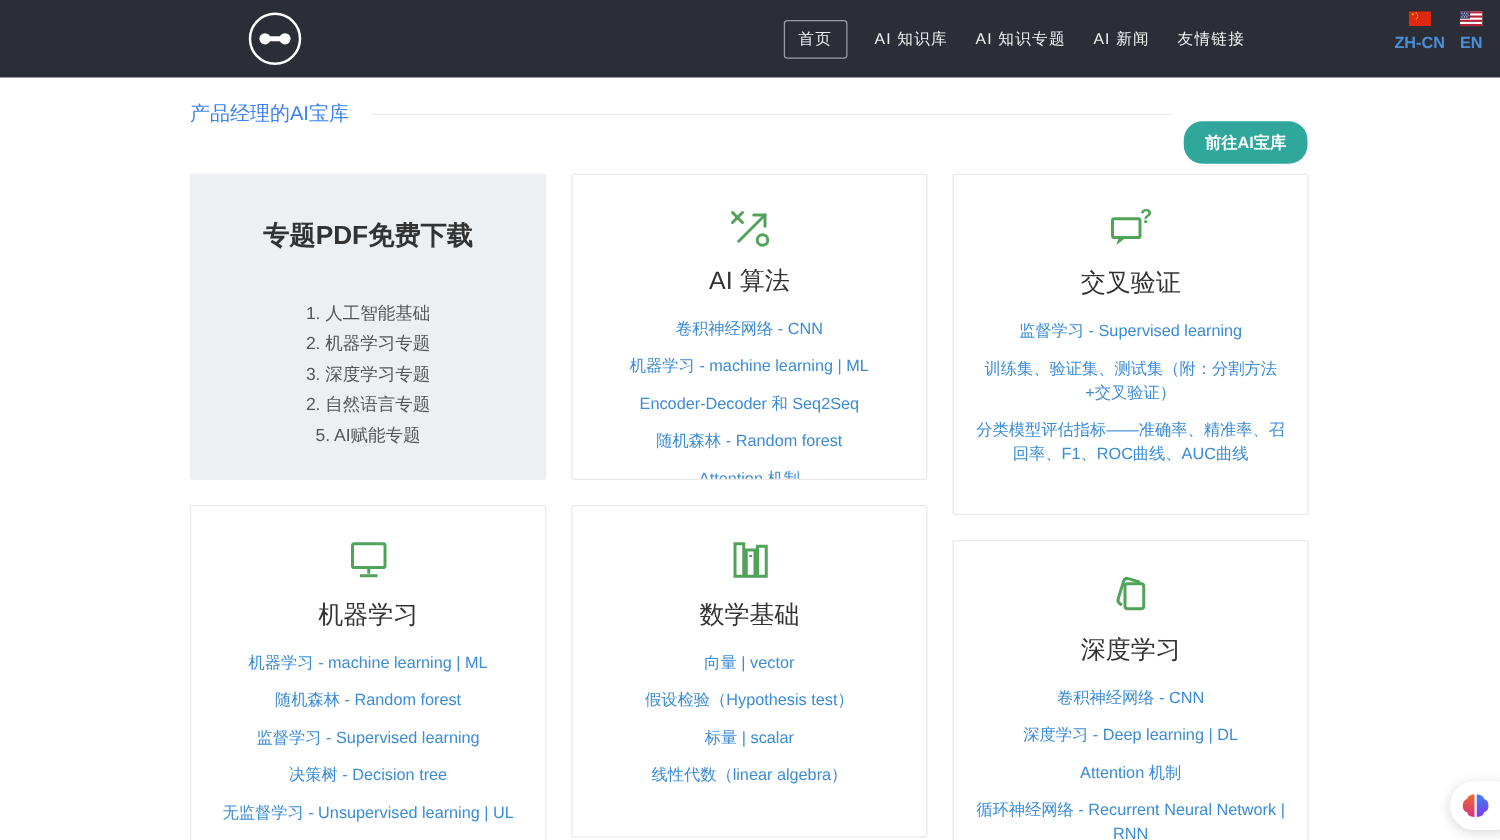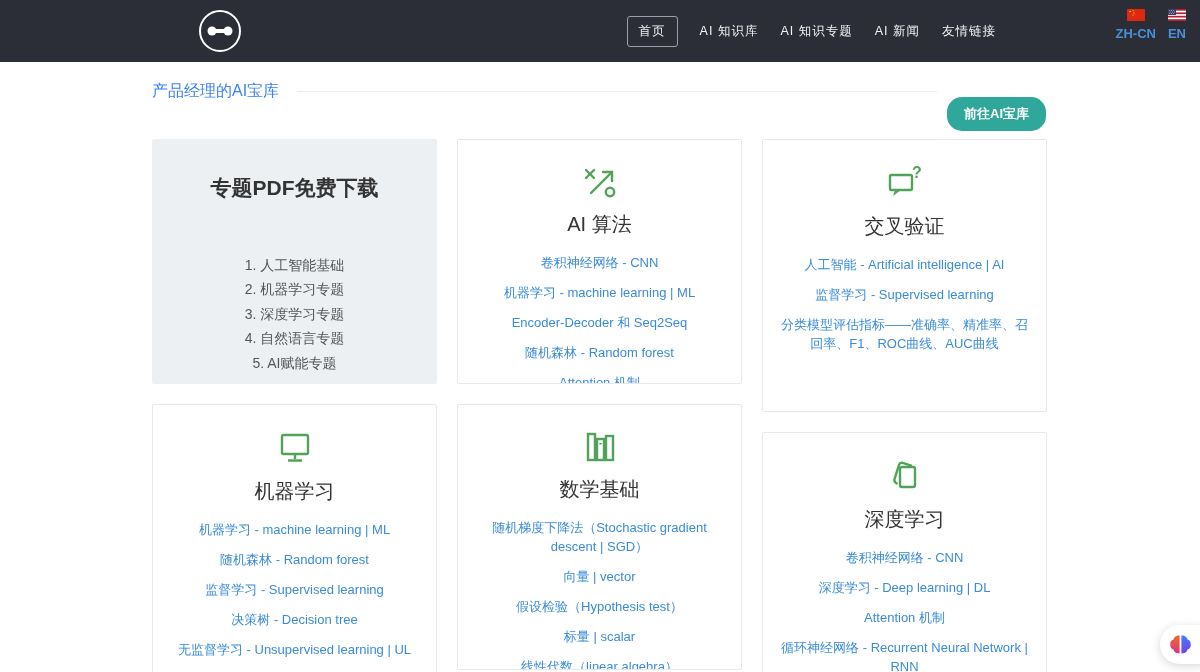--- a/index.html
+++ b/index.html
@@ -44,21 +44,21 @@
   .col{position:absolute;top:0;width:285px;display:flex;flex-direction:column;gap:20px;}
   .col1{left:152px}.col2{left:457px}.col3{left:762px}
   .card{
     background:#fff;border:1px solid var(--card-border);border-radius:2px;
     display:flex;flex-direction:column;align-items:center;text-align:center;
     padding:26px 18px 18px;overflow:hidden;
   }
   .card.grey{background:var(--grey-card);border-color:var(--grey-card);gap:31px;}
   .h245{height:245px}.h273{height:273px}.h244{height:308px}.h259{height:266px}.h292{height:292px}
   .grey-title{font-size:21px;font-weight:bold;color:#333;margin:8px 0 0;}
-  .pdf-list{list-style:none;margin:17px 0 0;padding:0;font-size:14px;color:#555;}
+  .pdf-list{list-style:none;margin:2px 0 0;padding:0;font-size:14px;color:#555;}
   .pdf-list li{margin:6.5px 0;}
   .download-button{
     margin-top:20px;background:var(--teal);color:#fff;border:none;border-radius:15px;
     padding:8px 21px;font-size:13px;font-weight:bold;cursor:pointer;font-family:Liberation Sans, sans-serif;
   }
   .card-icon{height:34px;display:flex;align-items:center;justify-content:center;}
   .card-title{font-size:20px;color:#333;font-weight:400;margin:13px 0 9px;}
   .card-link{display:block;color:var(--link);font-size:13px;line-height:19px;margin:5.5px 0;text-decoration:none;cursor:pointer;}
   
   .floating-widget{
@@ -134,21 +134,21 @@
 
 <main class="content">
 
   <div class="col col1">
     <section class="card grey h245">
       <h2 class="grey-title">专题PDF免费下载</h2>
       <ul class="pdf-list">
         <li>1. 人工智能基础</li>
         <li>2. 机器学习专题</li>
         <li>3. 深度学习专题</li>
-        <li>4. 自然语言专题</li>
+        <li>2. 自然语言专题</li>
         <li>5. AI赋能专题</li>
       </ul>
       <button class="download-button">免费下载</button>
     </section>
 
     <section class="card h244">
       <span class="card-icon">
         <svg width="36" height="32" viewBox="0 0 36 32" fill="none" stroke="#52a35a" stroke-width="2.4">
           <rect x="5" y="3" width="26" height="19" rx="1.5"></rect>
           <line x1="18" y1="22" x2="18" y2="27"></line>
@@ -186,40 +186,39 @@
     <section class="card h259">
       <span class="card-icon">
         <svg width="36" height="32" viewBox="0 0 36 32" fill="none" stroke="#52a35a" stroke-width="2.4">
           <rect x="6" y="3" width="7" height="26"></rect>
           <rect x="15" y="8" width="7" height="21"></rect>
           <rect x="24" y="5" width="7" height="24"></rect>
           <line x1="18.5" y1="12" x2="18.5" y2="13.5"></line>
         </svg>
       </span>
       <h2 class="card-title">数学基础</h2>
-      <a class="card-link">随机梯度下降法（Stochastic gradient descent | SGD）</a>
       <a class="card-link">向量 | vector</a>
       <a class="card-link">假设检验（Hypothesis test）</a>
       <a class="card-link">标量 | scalar</a>
       <a class="card-link">线性代数（linear algebra）</a>
     </section>
   </div>
 
   <div class="col col3">
     <section class="card h273">
       <span class="card-icon">
         <svg width="36" height="34" viewBox="0 0 36 34" fill="none" stroke="#52a35a" stroke-width="2.4" stroke-linejoin="round">
           <rect x="3" y="9" width="22" height="15" rx="1.5"></rect>
           <polygon points="8,24 6,30 14,24" fill="#52a35a" stroke="none"></polygon>
           <text x="25" y="12" font-size="16" font-weight="bold" fill="#52a35a" stroke="none" font-family="'Liberation Sans',sans-serif">?</text>
         </svg>
       </span>
       <h2 class="card-title">交叉验证</h2>
-      <a class="card-link">人工智能 - Artificial intelligence | AI</a>
       <a class="card-link">监督学习 - Supervised learning</a>
+      <a class="card-link">训练集、验证集、测试集（附：分割方法+交叉验证）</a>
       <a class="card-link">分类模型评估指标——准确率、精准率、召回率、F1、ROC曲线、AUC曲线</a>
 
     </section>
 
     <section class="card h292">
       <span class="card-icon">
         <svg width="36" height="34" viewBox="0 0 36 34" fill="none" stroke="#52a35a" stroke-width="2.4" stroke-linejoin="round">
           <rect x="13" y="8" width="15" height="20" rx="2"></rect>
           <path d="M10.5,25 L9,24 C7.5,22.8 7,21.5 7.6,19.8 L12,5.8 C12.6,4.2 14,3.3 15.7,3.9 L25,6.8"></path>
         </svg>

